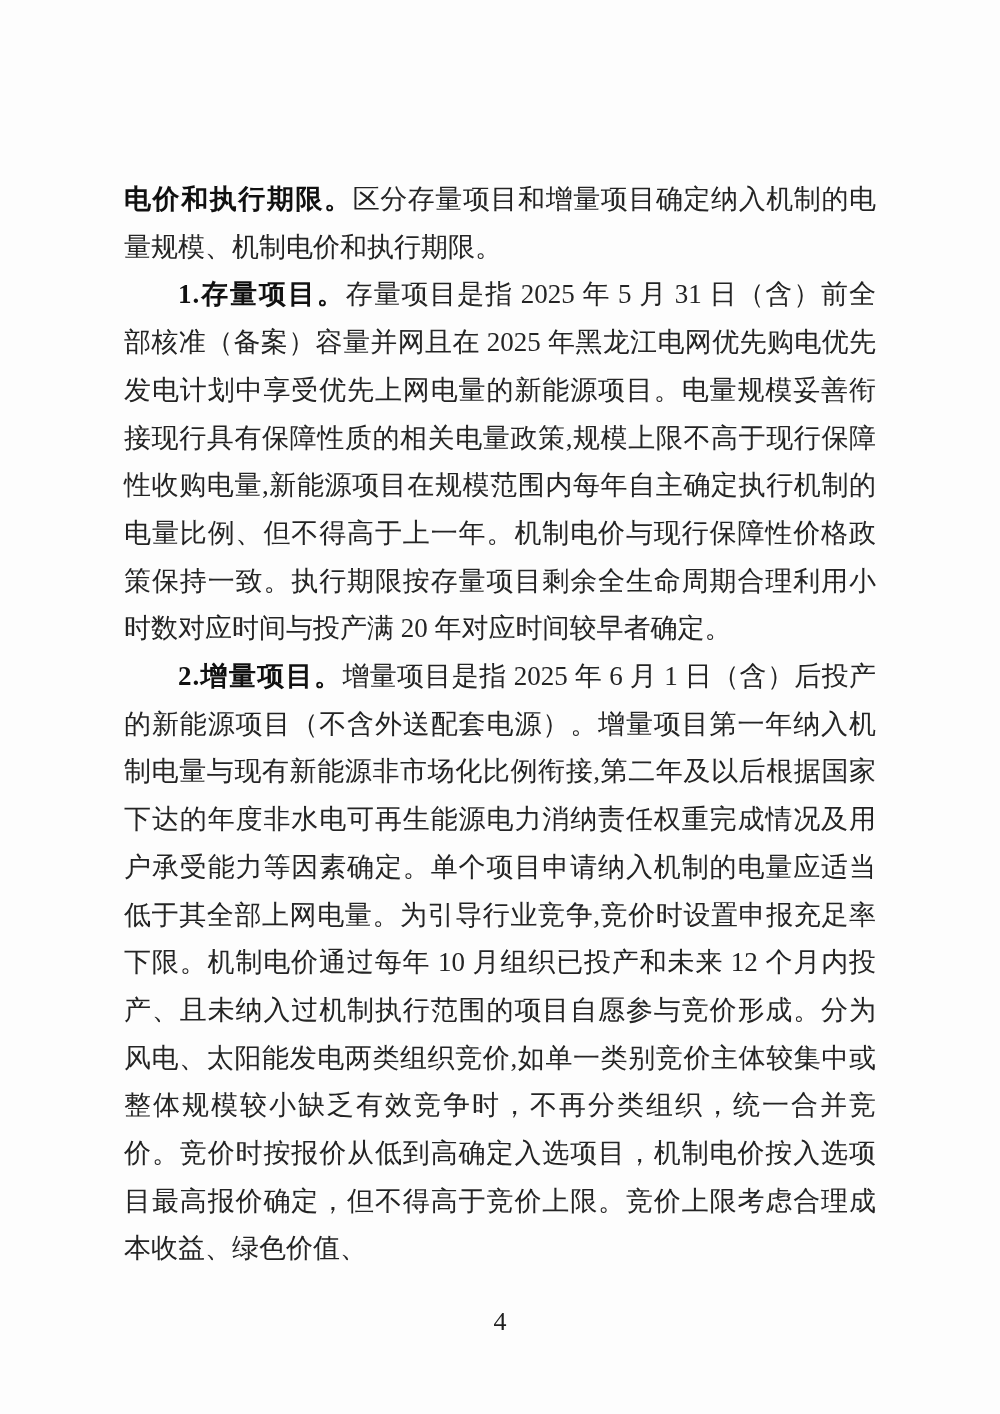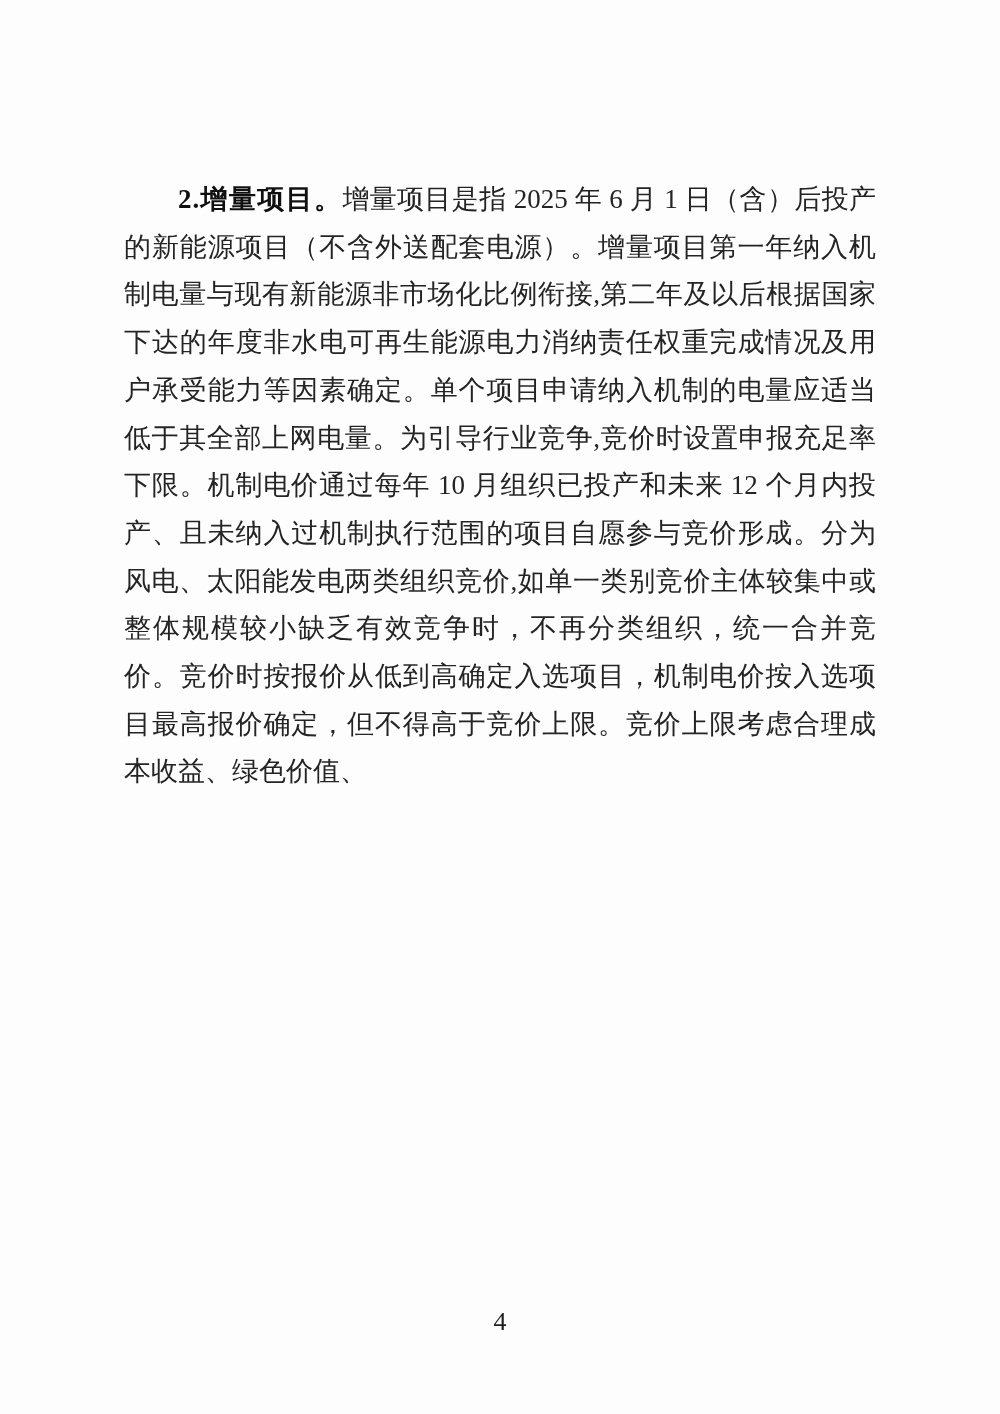--- a/index.html
+++ b/index.html
@@ -49,20 +49,22 @@
     color: #1f1f1f;
     font-family: "Liberation Serif", serif;
   }
 </style>
 </head>
 <body>
 
 <div class="page">
   <div class="content">
 
+    <p class="para"><b class="lead">电价和执行期限。</b><span>区分存量项目和增量项目确定纳入机制的电量规模、机制电价和执行期限。</span></p>
 
+    <p class="para indent"><b class="lead">1.存量项目。</b><span>存量项目是指 2025 年 5 月 31 日（含）前全部核准（备案）容量并网且在 2025 年黑龙江电网优先购电优先发电计划中享受优先上网电量的新能源项目。电量规模妥善衔接现行具有保障性质的相关电量政策,规模上限不高于现行保障性收购电量,新能源项目在规模范围内每年自主确定执行机制的电量比例、但不得高于上一年。机制电价与现行保障性价格政策保持一致。执行期限按存量项目剩余全生命周期合理利用小时数对应时间与投产满 20 年对应时间较早者确定。</span></p>
 
     <p class="para indent"><b class="lead">2.增量项目。</b><span>增量项目是指 2025 年 6 月 1 日（含）后投产的新能源项目（不含外送配套电源）。增量项目第一年纳入机制电量与现有新能源非市场化比例衔接,第二年及以后根据国家下达的年度非水电可再生能源电力消纳责任权重完成情况及用户承受能力等因素确定。单个项目申请纳入机制的电量应适当低于其全部上网电量。为引导行业竞争,竞价时设置申报充足率下限。机制电价通过每年 10 月组织已投产和未来 12 个月内投产、且未纳入过机制执行范围的项目自愿参与竞价形成。分为风电、太阳能发电两类组织竞价,如单一类别竞价主体较集中或整体规模较小缺乏有效竞争时，不再分类组织，统一合并竞价。竞价时按报价从低到高确定入选项目，机制电价按入选项目最高报价确定，但不得高于竞价上限。竞价上限考虑合理成本收益、绿色价值、</span></p>
 
   </div>
 
   <div class="page-number">4</div>
 </div>
 
 </body></html>

